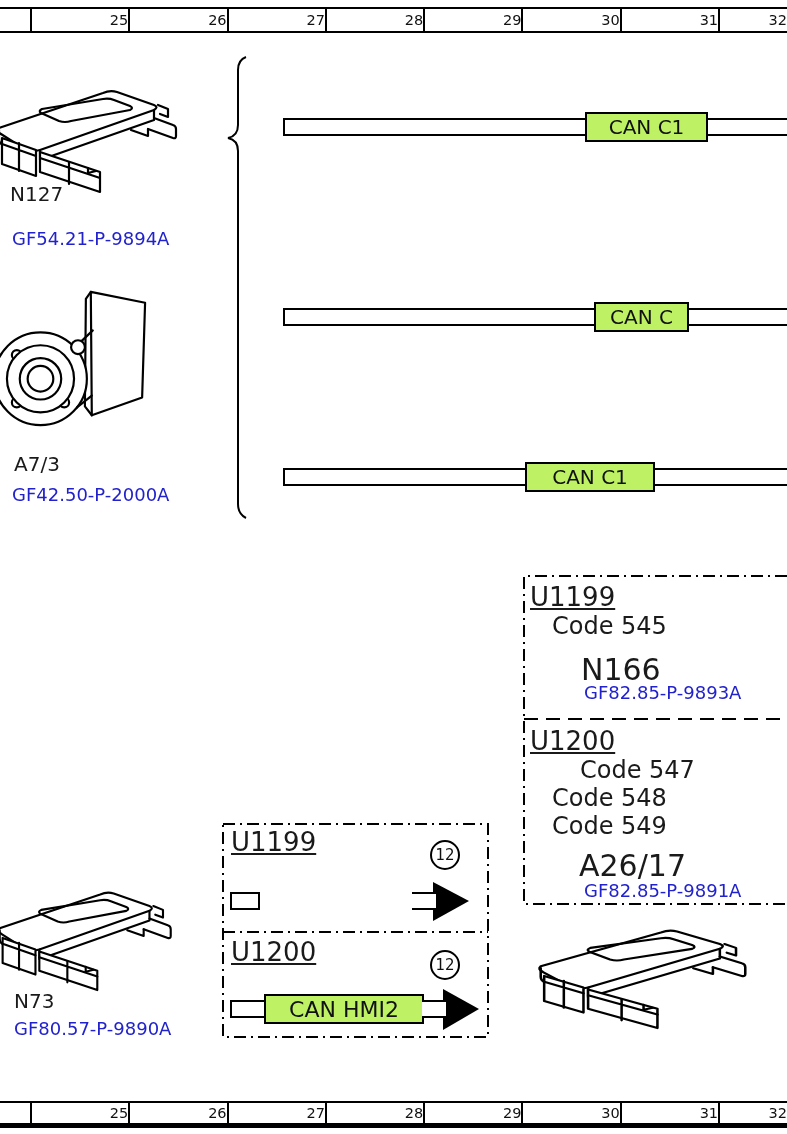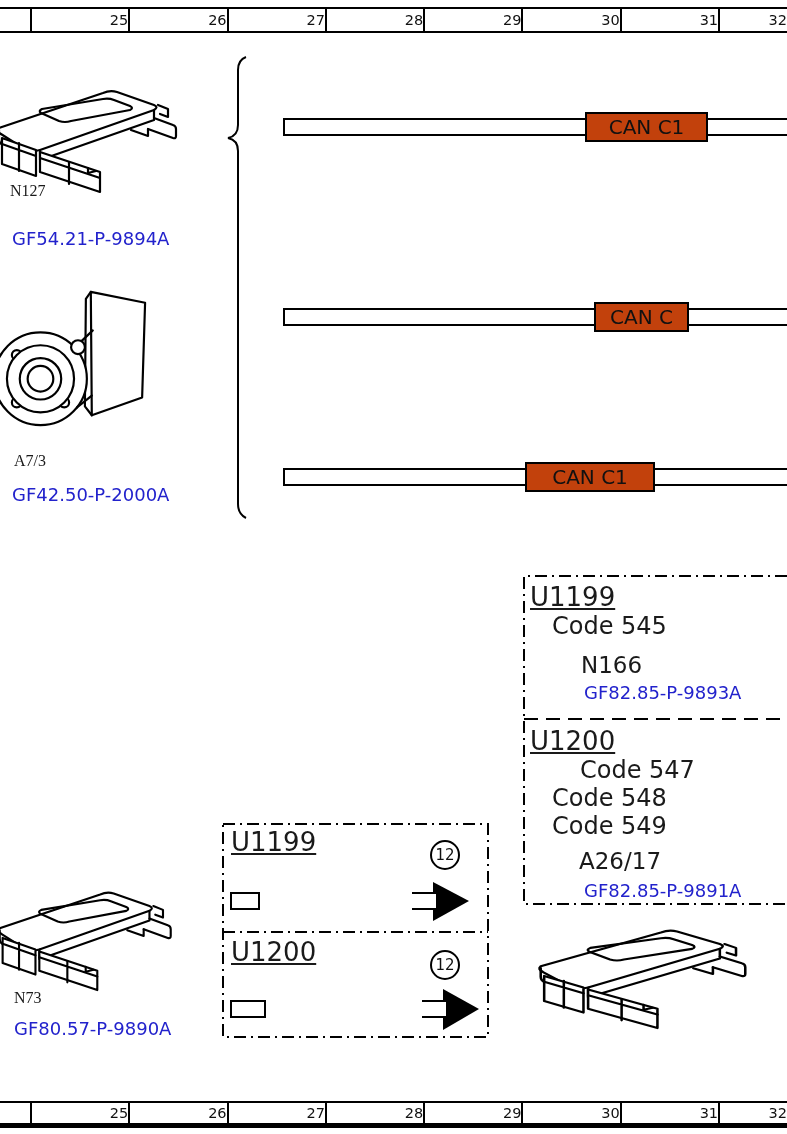--- a/index.html
+++ b/index.html
@@ -5,30 +5,30 @@
   html,body{margin:0;padding:0;background:#fff;}
   .page{position:relative;width:787px;height:1134px;background:#ffffff;
         font-family:"DejaVu Sans","Liberation Sans",sans-serif;color:#1a1a1a;overflow:hidden;}
   .hline{position:absolute;left:0;width:787px;background:#000;}
   .cells{position:absolute;left:30px;right:0;display:flex;}
   .cell{flex:0 0 98.3px;border-left:2px solid #000;box-sizing:border-box;
         text-align:right;font-size:14.5px;color:#111;}
   .cell:last-child{flex:1 1 auto;}
   .wire{position:absolute;height:18px;border:2px solid #000;border-right:none;
         background:#fff;box-sizing:border-box;}
-  .wlabel{position:absolute;height:30px;border:2px solid #000;background:#c2410c;box-sizing:border-box;
+  .wlabel{position:absolute;height:30px;border:2px solid #000;background:#bef264;box-sizing:border-box;
         display:flex;align-items:center;justify-content:center;font-size:20px;color:#111;white-space:nowrap;}
   .stub{position:absolute;border:2px solid #000;background:#fff;box-sizing:border-box;}
   .stub.open{border-left:none;border-right:none;}
   .t{position:absolute;white-space:nowrap;}
-  .name{font-size:16px;font-family:Liberation Serif, serif;}
+  .name{font-size:20px;}
   .gf{font-size:18px;color:#2222cc;cursor:pointer;}
   .title{font-size:26px;text-decoration:underline;}
   .code{font-size:24px;}
-  .sub{font-size:23px;}
+  .sub{font-size:30px;}
   .badge{position:absolute;width:30px;height:30px;border:2px solid #000;border-radius:50%;
         box-sizing:border-box;display:flex;align-items:center;justify-content:center;
         font-size:15px;color:#111;background:#fff;}
   .overlay{position:absolute;left:0;top:0;}
   .msvg{position:absolute;}
 </style>
 </head>
 <body>
 
 <div class="page">
@@ -151,20 +151,21 @@
   <div class="t gf" style="left:14px;top:1018px">GF80.57-P-9890A</div>
 
   <div class="t title" style="left:231px;top:827px">U1199</div>
   <div class="badge" style="left:430px;top:840px">12</div>
   <div class="stub" style="left:230px;top:892px;width:30px;height:18px"></div>
   <div class="stub open" style="left:412px;top:892px;width:24px;height:18px"></div>
 
   <div class="t title" style="left:231px;top:937px">U1200</div>
   <div class="badge" style="left:430px;top:950px">12</div>
   <div class="stub" style="left:230px;top:1000px;width:36px;height:18px"></div>
+  <div class="wlabel" style="left:264px;top:994px;width:160px;font-size:22px">CAN HMI2</div>
   <div class="stub open" style="left:422px;top:1000px;width:24px;height:18px"></div>
 
   <div class="hline" style="top:1101px;height:2px"></div>
   <div class="cells" style="top:1103px;height:20px">
     <div class="cell" style="line-height:20px">25</div>
     <div class="cell" style="line-height:20px">26</div>
     <div class="cell" style="line-height:20px">27</div>
     <div class="cell" style="line-height:20px">28</div>
     <div class="cell" style="line-height:20px">29</div>
     <div class="cell" style="line-height:20px">30</div>

